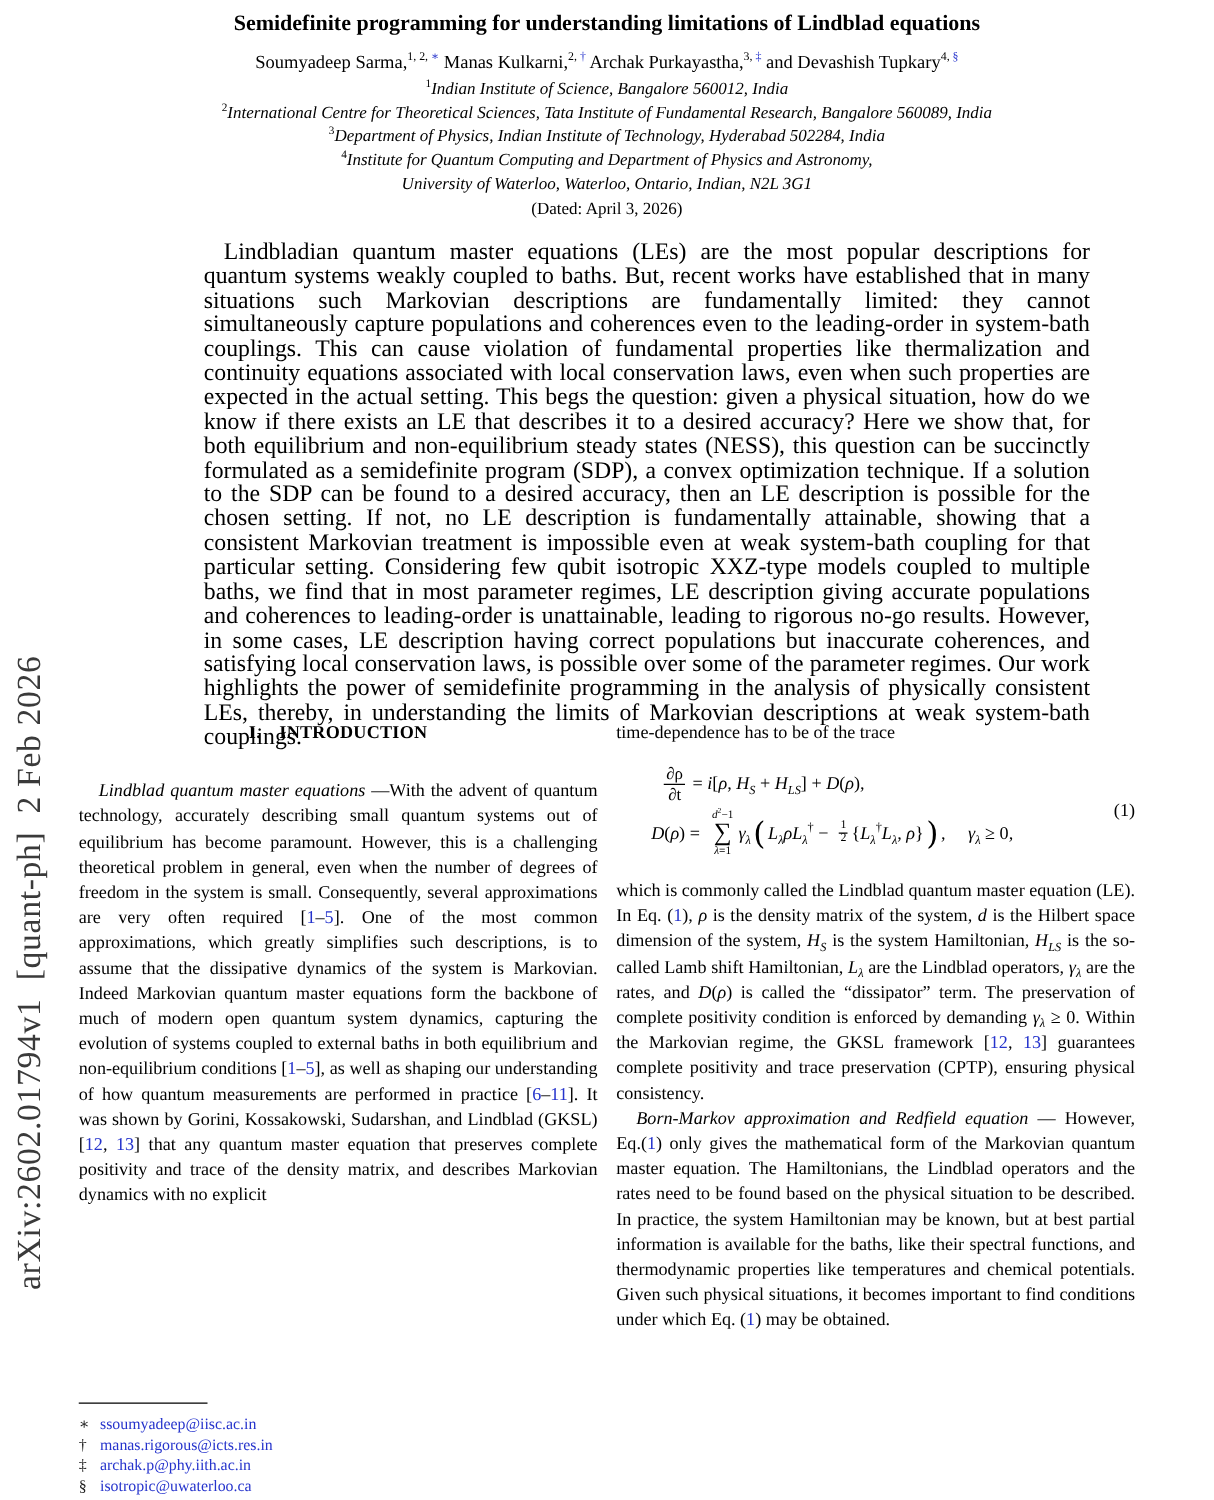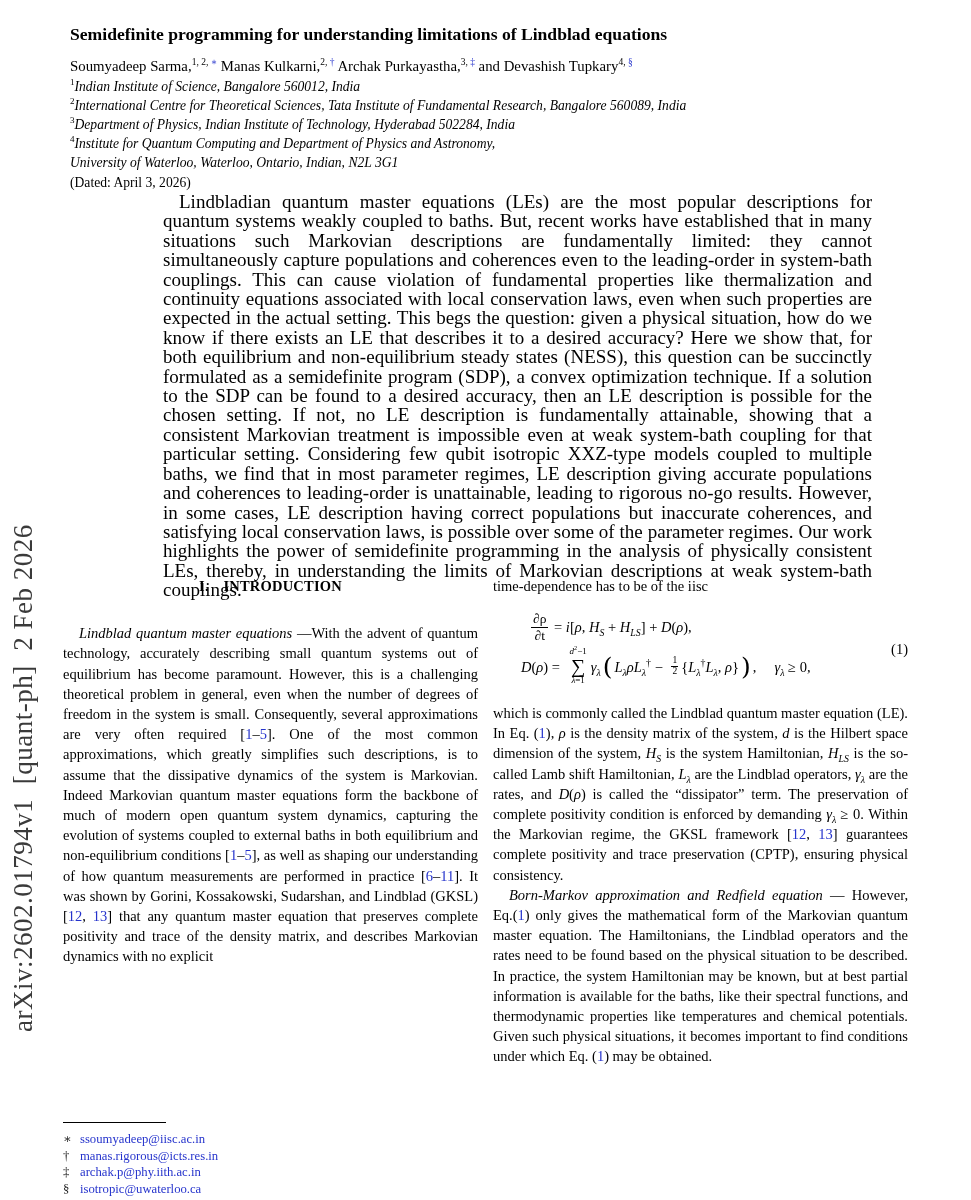--- a/index.html
+++ b/index.html
@@ -11,21 +11,21 @@
   a{color:var(--link,#2533cc);text-decoration:none;cursor:pointer}
   sup{font-size:68%;line-height:0;vertical-align:super}
   sub{font-size:68%;line-height:0;vertical-align:sub}
 
   .stamp{
     position:absolute;left:8px;top:1032px;
     transform:rotate(-90deg);transform-origin:left top;
     font-size:27px;color:#3a3a3a;white-space:pre;letter-spacing:.5px;
   }
 
-  .header{position:absolute;left:70px;right:70px;top:24px;}
+  .header{position:absolute;left:70px;right:70px;top:8px;text-align:center}
   .title{font-size:17.6px;font-weight:bold;margin-bottom:13px}
   .authors{font-size:14.8px;margin-bottom:2px}
   .authors sup{font-size:9.5px}
   .affil{font-style:italic;font-size:13.6px;line-height:19.1px}
   .affil sup{font-style:normal;font-size:9px}
   .dated{font-size:13.6px;line-height:19.1px;margin-top:1px}
 
   .abstract{position:absolute;left:163px;width:709px;top:192px;
     font-size:19px;line-height:19.4px;text-align:justify}
   .abstract-text{text-indent:16px}
@@ -80,21 +80,21 @@
 <div class="abstract">
   <p class="abstract-text">Lindbladian quantum master equations (LEs) are the most popular descriptions for quantum systems weakly coupled to baths. But, recent works have established that in many situations such Markovian descriptions are fundamentally limited: they cannot simultaneously capture populations and coherences even to the leading-order in system-bath couplings. This can cause violation of fundamental properties like thermalization and continuity equations associated with local conservation laws, even when such properties are expected in the actual setting. This begs the question: given a physical situation, how do we know if there exists an LE that describes it to a desired accuracy? Here we show that, for both equilibrium and non-equilibrium steady states (NESS), this question can be succinctly formulated as a semidefinite program (SDP), a convex optimization technique. If a solution to the SDP can be found to a desired accuracy, then an LE description is possible for the chosen setting. If not, no LE description is fundamentally attainable, showing that a consistent Markovian treatment is impossible even at weak system-bath coupling for that particular setting. Considering few qubit isotropic XXZ-type models coupled to multiple baths, we find that in most parameter regimes, LE description giving accurate populations and coherences to leading-order is unattainable, leading to rigorous no-go results. However, in some cases, LE description having correct populations but inaccurate coherences, and satisfying local conservation laws, is possible over some of the parameter regimes. Our work highlights the power of semidefinite programming in the analysis of physically consistent LEs, thereby, in understanding the limits of Markovian descriptions at weak system-bath couplings.</p>
 </div>
 
 <div class="col col-left">
   <h2 class="section-heading">I. INTRODUCTION</h2>
   <p class="body-par indent"><i>Lindblad quantum master equations</i> —With the advent of quantum technology, accurately describing small quantum systems out of equilibrium has become paramount. However, this is a challenging theoretical problem in general, even when the number of degrees of freedom in the system is small. Consequently, several approximations are very often required [<a>1</a>–<a>5</a>]. One of the most common approximations, which greatly simplifies such descriptions, is to assume that the dissipative dynamics of the system is Markovian. Indeed Markovian quantum master equations form the backbone of much of modern open quantum system dynamics, capturing the evolution of systems coupled to external baths in both equilibrium and non-equilibrium conditions [<a>1</a>–<a>5</a>], as well as shaping our understanding of how quantum measurements are performed in practice [<a>6</a>–<a>11</a>]. It was shown by Gorini, Kossakowski, Sudarshan, and Lindblad (GKSL) [<a>12</a>, <a>13</a>] that any quantum master equation that preserves complete positivity and trace of the density matrix, and describes Markovian dynamics with no explicit</p>
 </div>
 
 <div class="col col-right">
-  <p class="body-par">time-dependence has to be of the iisc</p>
+  <p class="body-par">time-dependence has to be of the trace</p>
 
   <div class="equation">
     <div class="eq-lines">
       <div class="eq-line line1">
         <span class="frac">
             <span class="num">∂ρ</span>
             <span class="den">∂t</span>
           </span>
         <span class="eq-text"> = <i>i</i>[<i>ρ</i>, <i>H<sub>S</sub></i> + <i>H<sub>LS</sub></i>] + <i>D</i>(<i>ρ</i>),</span>
       </div>

